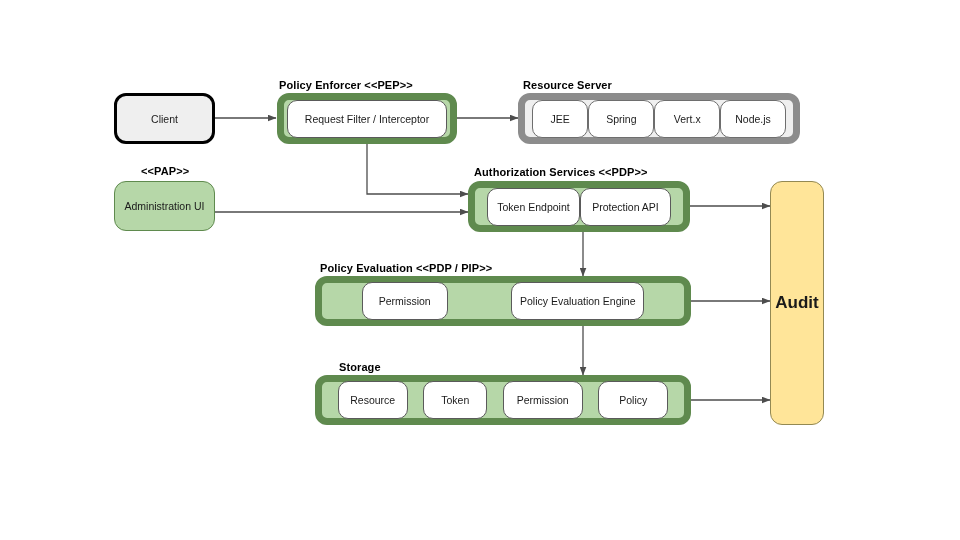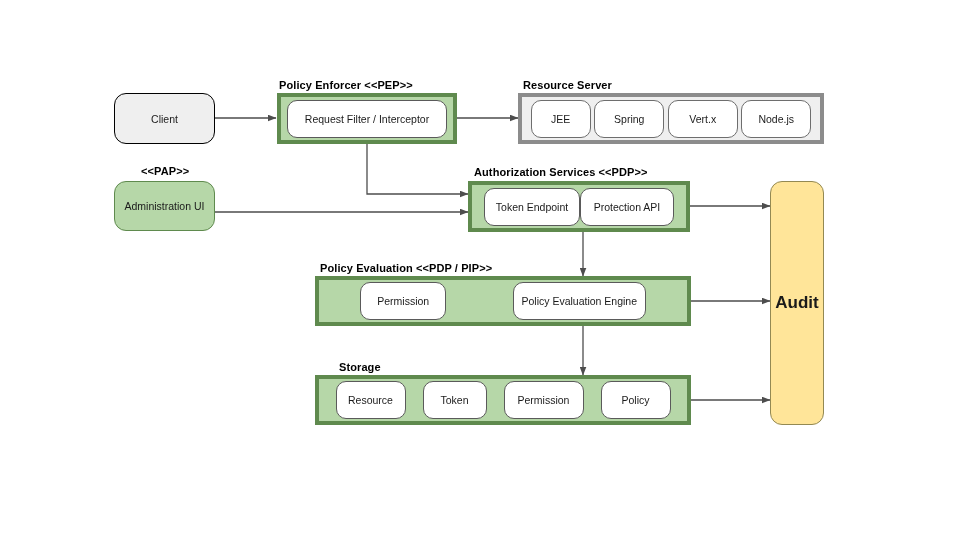--- a/index.html
+++ b/index.html
@@ -22,22 +22,22 @@
     font-size: 11px;
     font-weight: bold;
     color: #000000;
     white-space: nowrap;
     letter-spacing: 0.1px;
   }
 
   .container {
     position: absolute;
     box-sizing: border-box;
-    border-radius: 0;
-    border: 4px solid #0f766e;
+    border-radius: 12px;
+    border: 7px solid #0f766e;
     display: flex;
     align-items: center;
     justify-content: space-around;
   }
   .container.green {
     background: #b6d7a8;
     border-color: #5f8a4e;
   }
   .container.grey {
     background: #efefef;
@@ -69,21 +69,21 @@
     font-size: 10.5px;
     color: #1a1a1a;
     white-space: nowrap;
   }
   .solid-node.green {
     background: #b6d7a8;
     border: 1px solid #5f8a4e;
   }
   .solid-node.grey {
     background: #efefef;
-    border: 1px solid #000000;
+    border: 3px solid #000000;
   }
   .solid-node.amber {
     background: #ffe599;
     border: 1px solid #938953;
     font-weight: bold;
     font-size: 17px;
   }
 
   
   #edges {
@@ -131,21 +131,21 @@
   </div>
 
   <div class="group-title" style="left:279px; top:79px;">Policy Enforcer &lt;&lt;PEP&gt;&gt;</div>
   <div class="container green" style="left:277px; top:93px; width:180px; height:51px;">
     <div class="chip" style="width:160px;">
       <span>Request Filter / Interceptor</span>
     </div>
   </div>
 
   <div class="group-title" style="left:523px; top:79px;">Resource Server</div>
-  <div class="container grey" style="left:518px; top:93px; width:306px; height:51px; padding:0 7px;">
+  <div class="container grey" style="left:518px; top:93px; width:282px; height:51px; padding:0 7px;">
     <div class="chip grey-chip" style="width:60px;">
       <span>JEE</span>
     </div>
     <div class="chip grey-chip" style="width:70px;">
       <span>Spring</span>
     </div>
     <div class="chip grey-chip" style="width:70px;">
       <span>Vert.x</span>
     </div>
     <div class="chip grey-chip" style="width:70px;">

